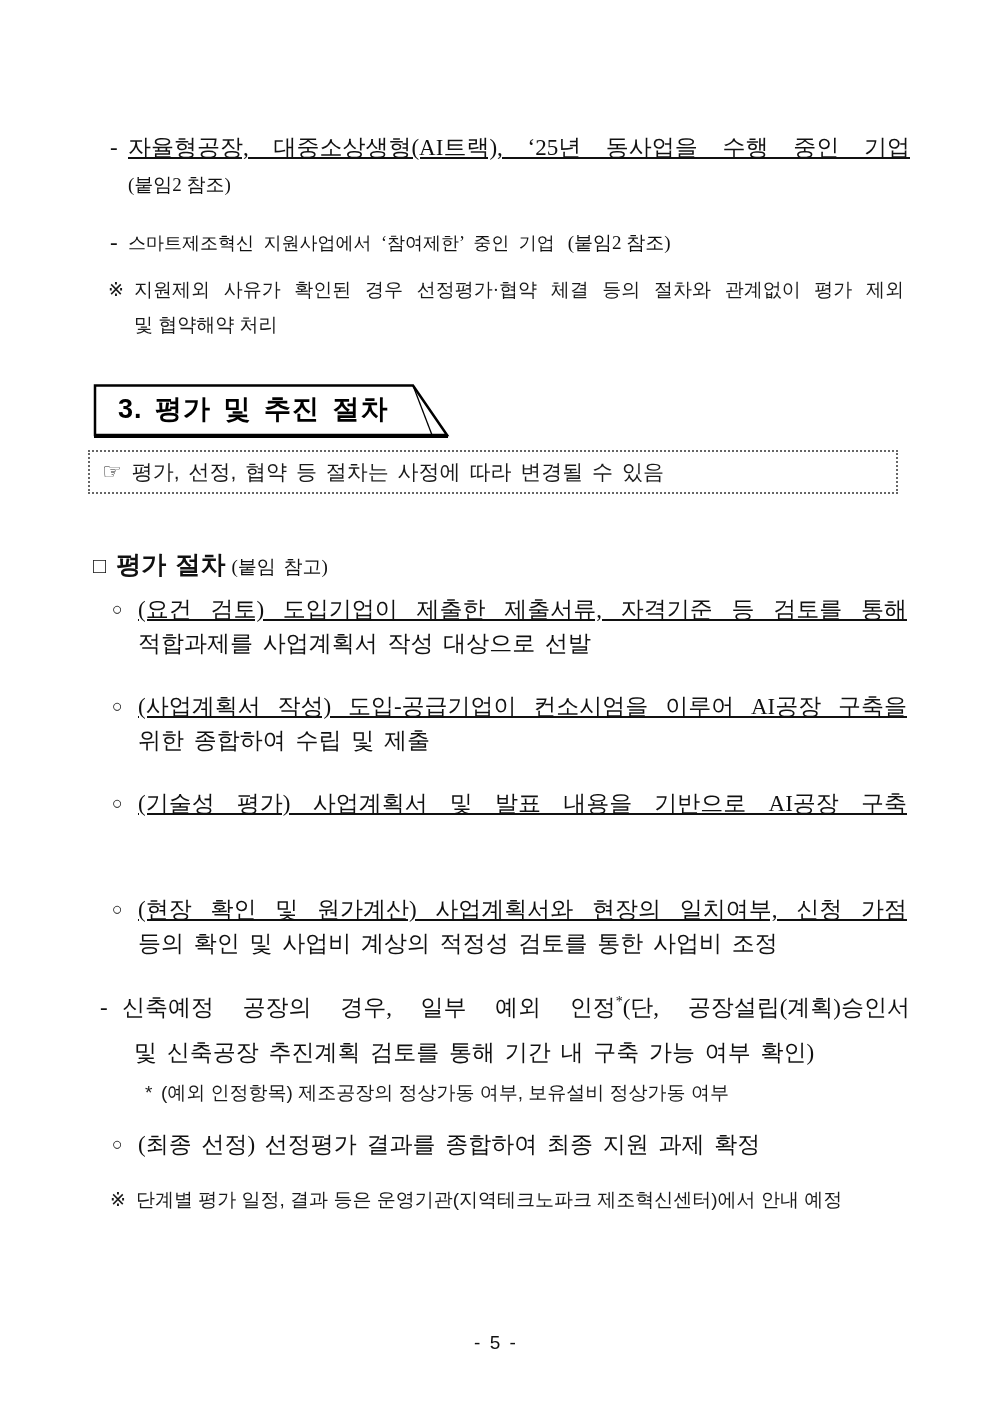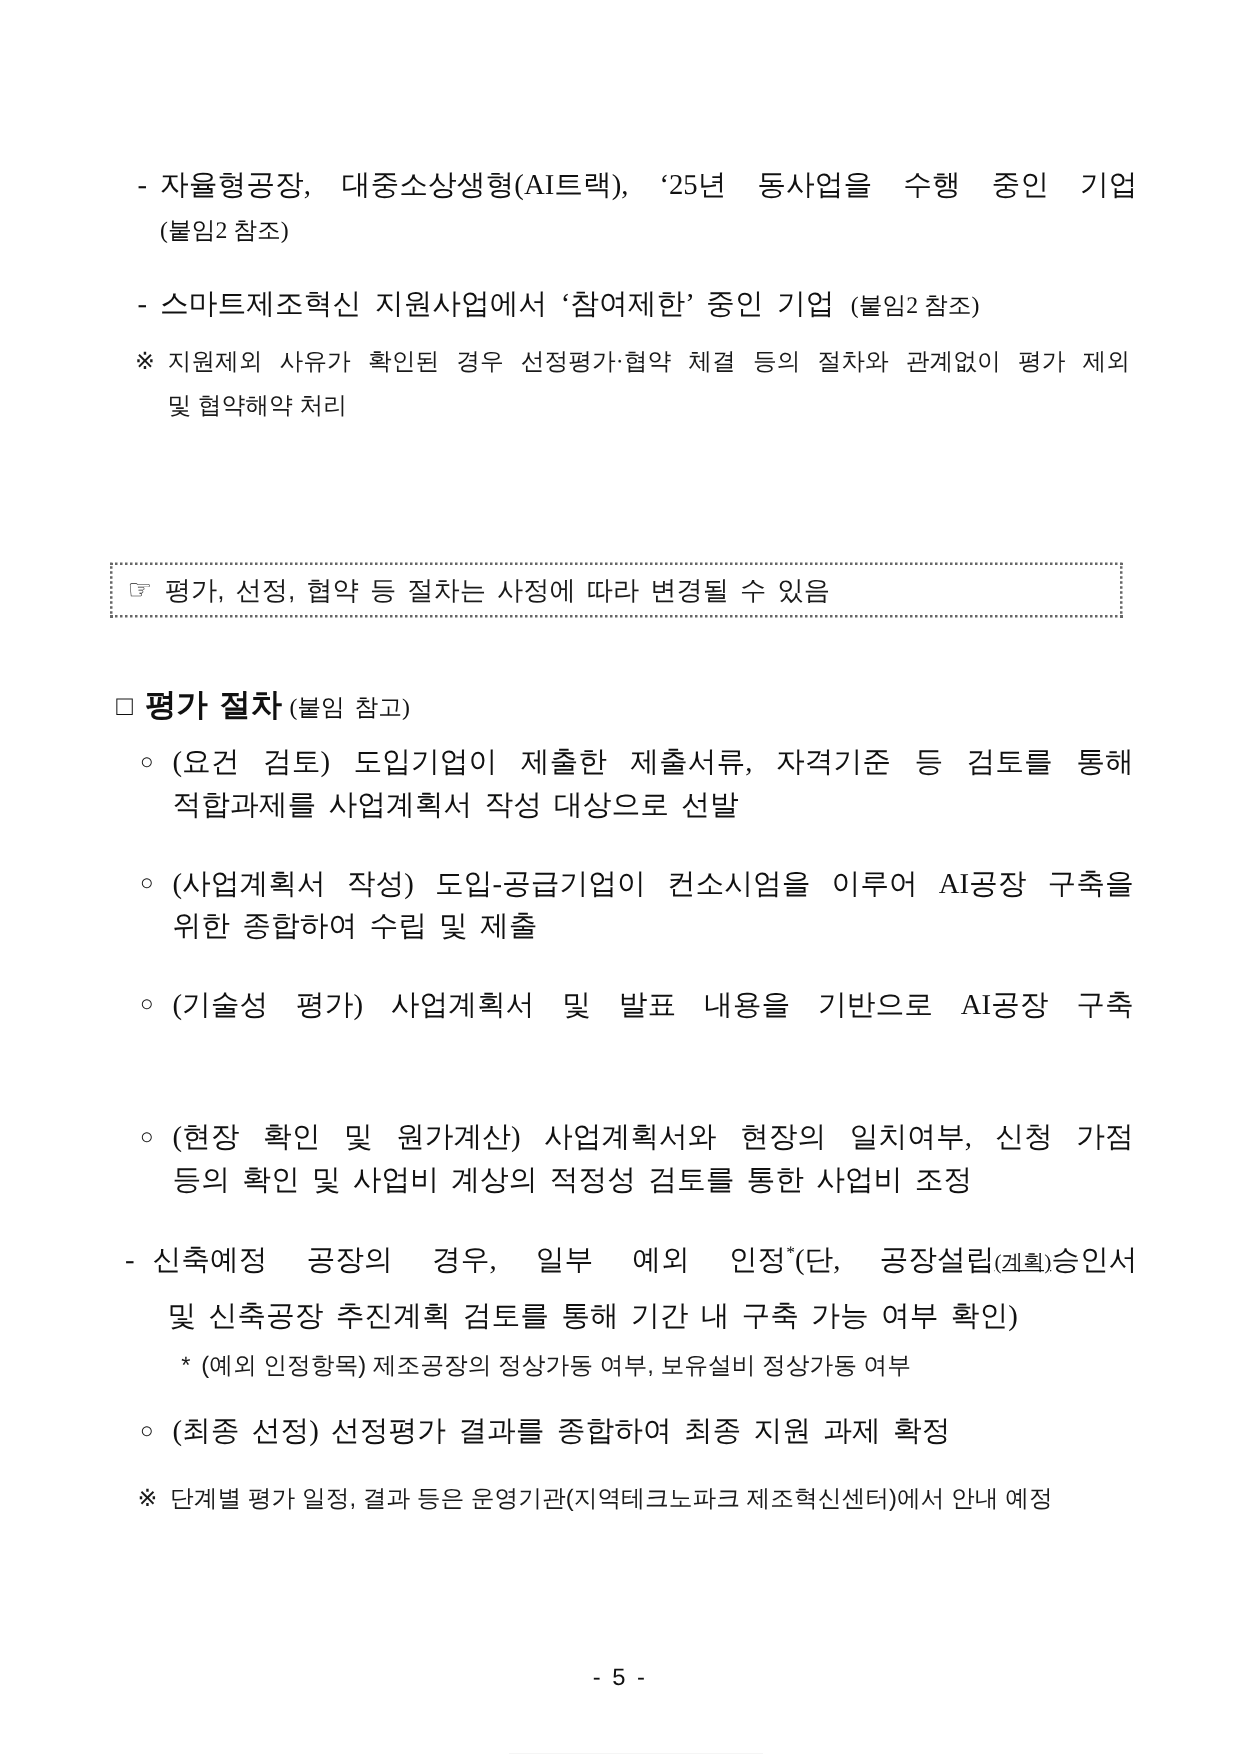--- a/index.html
+++ b/index.html
@@ -12,30 +12,30 @@
     font-family:"Liberation Serif","DejaVu Serif",serif;
     overflow:hidden;
   }
   .abs{position:absolute;}
   .row{display:flex;align-items:flex-start;}
   .mk{flex:0 0 auto;}
   .bd{flex:1 1 auto;}
 
   
   .body-txt{font-size:23px;line-height:34px;color:#111;word-spacing:4px;}
-  .stretch{text-align:justify;text-align-last:justify;}
+  .stretch{text-align:justify;text-align-last:justify;text-decoration:underline;}
   .smallref{font-size:19px;color:#111;}
 
   
   .dash-mk{width:18px;font-size:23px;line-height:34px;}
   .intro-b1{left:110px;top:131px;width:800px;}
   .intro-b1 .bd{width:782px;}
   .intro-b1-ref{left:128px;top:170px;font-size:19px;line-height:30px;}
   .intro-b2{left:110px;top:226px;width:800px;}
-  .intro-b2 .main{font-size:23px;line-height:34px;word-spacing:5px;}
+  .intro-b2 .main{font-size:18px;line-height:34px;word-spacing:5px;}
   .intro-b2 .smallref{margin-left:9px;}
 
   
   .note{font-family:"Liberation Sans","DejaVu Sans",sans-serif;font-size:19px;line-height:35px;color:#1a1a1a;}
   .note-mk{width:26px;font-size:19px;line-height:35px;}
   .note1{left:108px;top:272px;width:800px;}
   .note1 .l1{text-align:justify;text-align-last:justify;width:770px;font-family:Liberation Serif, serif;}
   .note2{left:110px;top:1182px;width:820px;}
 
   
@@ -70,21 +70,21 @@
   .step .bd{width:769px;}
   .step .l1{white-space:nowrap;}
   .s0{top:593px;} .s1{top:690px;} .s2{top:787px;} .s3{top:893px;}
   .s4{top:1128px;}
 
   
   .exc-l1{left:100px;top:991px;width:810px;}
   .exc-l1 .dash-mk{width:22px;}
   .exc-l1 .bd{width:786px;font-size:23px;line-height:34px;word-spacing:4px;text-align:justify;text-align-last:justify;white-space:nowrap;}
   .exc-l1 sup{font-size:14px;line-height:0;}
-  .exc-l1 .small-inline{font-size:17px;text-decoration:underline;}
+  .exc-l1 .small-inline{font-size:23px;}
   .exc-l2{left:134px;top:1036px;font-size:23px;line-height:34px;word-spacing:4px;text-align:right;}
 
   
   .starnote{left:145px;top:1078px;width:760px;font-family:"Liberation Sans","DejaVu Sans",sans-serif;font-size:19px;line-height:30px;color:#1a1a1a;}
   .starnote .mk{width:16px;font-size:19px;}
 
   
   .footer{left:0;top:1332px;width:992px;text-align:center;
     font-family:"Liberation Sans","DejaVu Sans",sans-serif;font-size:19px;color:#111;letter-spacing:2px;}
 </style>
@@ -108,20 +108,28 @@
   </div>
 
   <div class="abs row note note1">
     <span class="mk note-mk">※</span>
     <div class="bd">
       <div class="l1">지원제외 사유가 확인된 경우 선정평가·협약 체결 등의 절차와 관계없이 평가 제외</div>
       <div class="l2">및 협약해약 처리</div>
     </div>
   </div>
 
+  <div class="abs banner">
+    <svg width="368" height="56" viewBox="0 0 368 56">
+      <polygon points="2,2.5 320,2.5 354,52 2,52" fill="#ffffff" stroke="#000000" stroke-width="2.5"></polygon>
+      <line x1="320" y1="2.5" x2="339" y2="52" stroke="#000000" stroke-width="1.3"></line>
+      <line x1="1" y1="53.5" x2="355" y2="53.5" stroke="#000000" stroke-width="3"></line>
+    </svg>
+    <div class="txt">3. 평가 및 추진 절차</div>
+  </div>
 
   <div class="abs notice-box">
     <span class="mk">☞</span>
     <span>평가, 선정, 협약 등 절차는 사정에 따라 변경될 수 있음</span>
   </div>
 
   <div class="abs subhead">
     <span class="sq">□</span><span>평가 절차</span><span class="ref">(붙임 참고)</span>
   </div>
 

